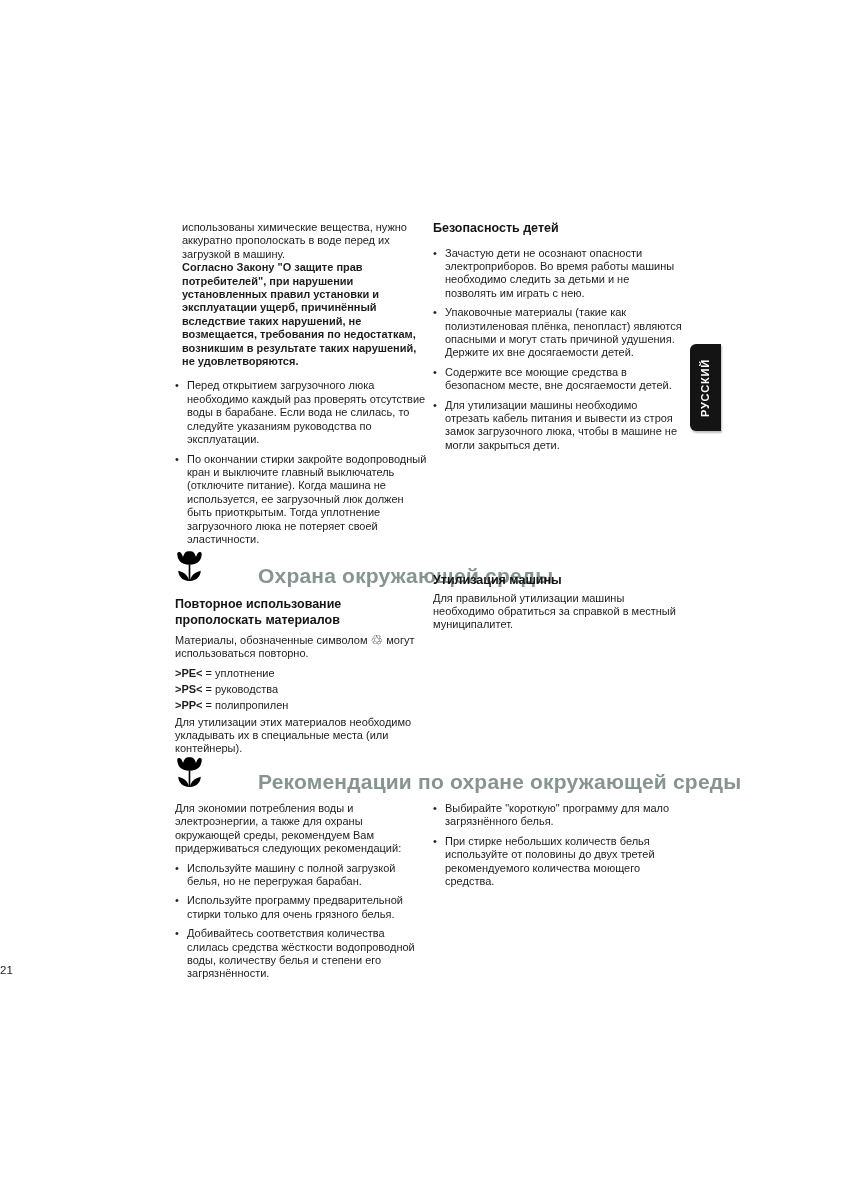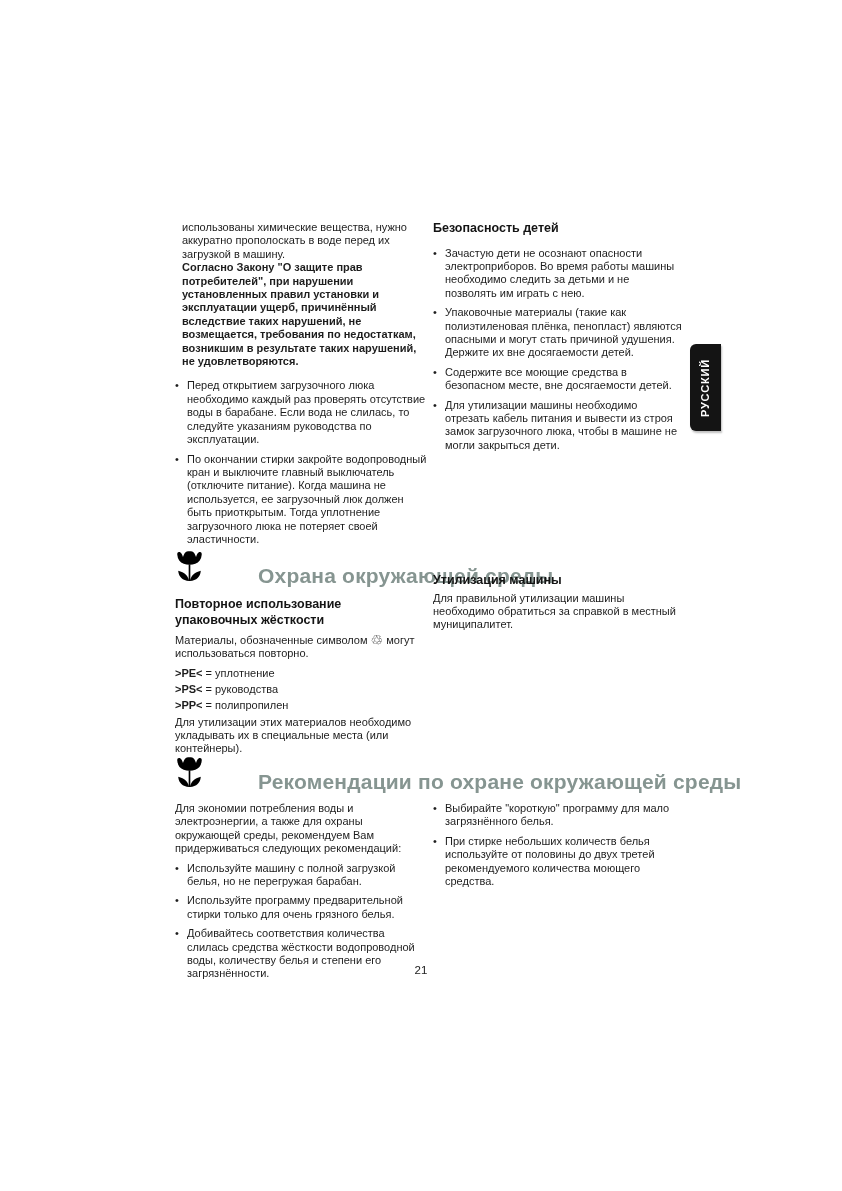--- a/index.html
+++ b/index.html
@@ -31,21 +31,21 @@
     background:#141414; border-radius:6px 0 0 6px;
     display:flex; align-items:center; justify-content:center;
     box-shadow:1px 2px 2px rgba(0,0,0,0.25);
   }
   .lang-tab span {
     color:#ffffff; font-size:11px; font-weight:bold; letter-spacing:0.8px;
     white-space:nowrap; transform:rotate(-90deg);
   }
   .page-number {
     position:absolute; left:0; top:964px; width:842px;
-    text-align:center; font-size:11.5px; color:#222;
+    text-align:left; font-size:11.5px; color:#222;
   }
   .recycle-sym { font-size:14px; line-height:11px; vertical-align:-1px; }
   .gap5 { height:5px; }
 </style>
 </head>
 <body>
 
 <div class="page">
 
   <div class="col col-l body-text" style="top:221px;">
@@ -90,21 +90,21 @@
     <svg class="tulip" width="29" height="34" viewBox="0 0 28 32">
       <path fill="#000" d="M4.6,1.6 C3,1 1.9,2.2 2.2,4.2 C2.6,8.6 4.8,11.6 8.4,12.9 C10.1,13.5 12,13.8 14,13.8 C16,13.8 17.9,13.5 19.6,12.9 C23.2,11.6 25.4,8.6 25.8,4.2 C26.1,2.2 25,1 23.4,1.6 C22,2.2 21,4.1 20.3,6.3 C19.5,3.9 18.4,1.5 16.6,1 C15,0.6 13,0.6 11.4,1 C9.6,1.5 8.5,3.9 7.7,6.3 C7,4.1 6,2.2 4.6,1.6 Z"></path>
       <rect fill="#000" x="13.2" y="13.5" width="1.6" height="16"></rect>
       <path fill="#000" d="M13.6,29.5 C7.2,29 3.6,25.6 3.1,19.6 C9.2,21 12.7,24.4 13.6,29.5 Z"></path>
       <path fill="#000" d="M14.4,29.5 C15.3,24.4 18.8,21 24.9,19.6 C24.4,25.6 20.8,29 14.4,29.5 Z"></path>
     </svg>
     <h2 class="section-title">Охрана окружающей среды</h2>
   </div>
 
   <div class="col col-l body-text" style="top:597px;">
-    <h3 class="sub-head">Повторное использование упаковочных жёсткости</h3>
+    <h3 class="sub-head">Повторное использование прополоскать материалов</h3>
     <p><span>Материалы, обозначенные символом</span> <span class="recycle-sym">♲</span> <span>могут использоваться повторно.</span></p>
     <div style="height:4px;"></div>
     <p class="mat-line"><span class="bold">&gt;PE&lt;</span> <span>= уплотнение</span></p>
     <p class="mat-line"><span class="bold">&gt;PS&lt;</span> <span>= руководства</span></p>
     <p class="mat-line"><span class="bold">&gt;PP&lt;</span> <span>= полипропилен</span></p>
     <p style="margin-top:3px;">Для утилизации этих материалов необходимо укладывать их в специальные места (или контейнеры).</p>
   </div>
 
   <div class="col col-r body-text" style="top:573px;">
     <h3 class="sub-head" style="margin-bottom:3px;">Утилизация машины</h3>

